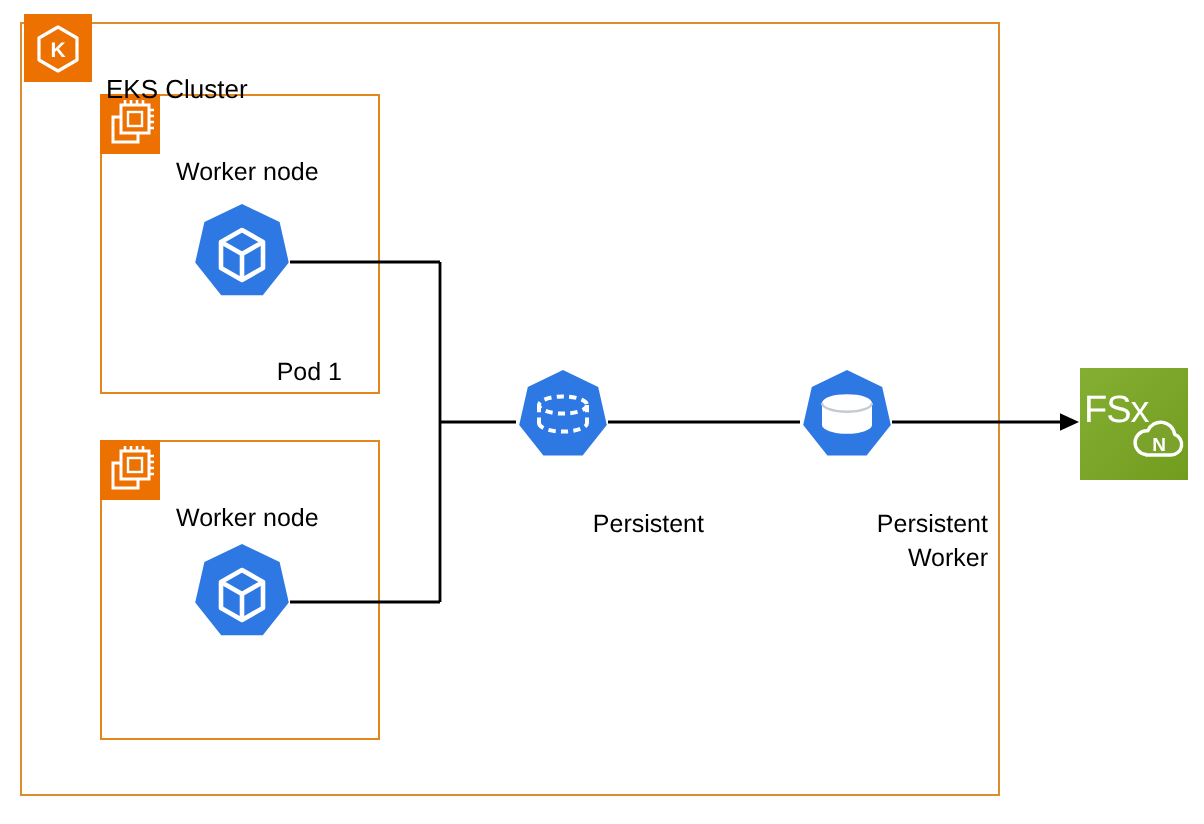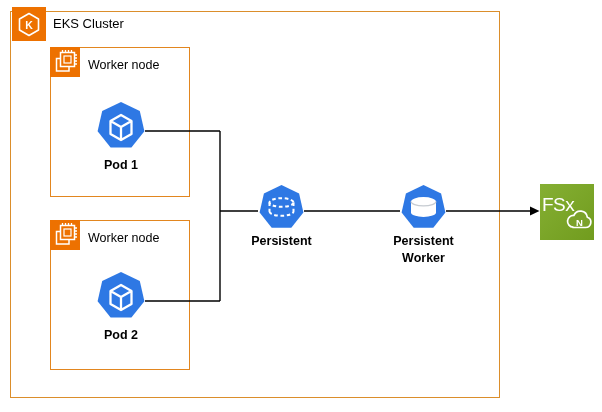--- a/index.html
+++ b/index.html
@@ -48,25 +48,26 @@
   .pvc-icon  { left: 258px; top: 184px; }
   .pv-icon   { left: 400px; top: 184px; }
   .fsx-icon  { left: 540px; top: 184px; width: 60px; height: 56px; z-index: 3; }
   .label {
     position: absolute;
     color: #000000;
     font-size: 12.5px;
     line-height: 16px;
     white-space: pre;
     z-index: 5;
+    margin-top: 21px;
   }
   .cluster-label { left: 53px; top: 16px; font-size: 13px; }
   .worker-label.n1 { left: 88px; top: 57px; }
   .worker-label.n2 { left: 88px; top: 230px; }
-  .center-label { text-align: center; line-height: 17px; font-weight: bold; }
+  .center-label { text-align: right; line-height: 17px; }
   .pod-label.p1 { left: 71px; top: 157px; width: 100px; }
   .pod-label.p2 { left: 71px; top: 327px; width: 100px; }
   .pvc-label { left: 211px; top: 233px; width: 141px; }
   .pv-label  { left: 353px; top: 233px; width: 141px; }
   .connectors {
     position: absolute;
     left: 0; top: 0;
     z-index: 2;
   }
 </style>
@@ -123,21 +124,20 @@
     </svg>
   </span>
   <div class="label center-label pod-label p1">Pod 1</div>
 
   <span class="icon pod-icon p2">
     <svg width="50" height="50" viewBox="0 0 50 50">
       <polygon points="25,1 43.8,10 48.4,30.3 35.4,46.6 14.6,46.6 1.6,30.3 6.2,10" fill="#2E78E4"></polygon>
       <path d="M25,14 L35.5,20 L35.5,33 L25,39 L14.5,33 L14.5,20 Z M14.5,20 L25,26 L35.5,20 M25,26 V39" fill="none" stroke="#ffffff" stroke-width="2.3" stroke-linejoin="round"></path>
     </svg>
   </span>
-  <div class="label center-label pod-label p2">Pod 2</div>
 
   <span class="icon hept-icon pvc-icon">
     <svg width="47" height="47" viewBox="0 0 47 47">
       <polygon points="23.5,1 41.1,9.5 45.4,28.5 33.3,43.8 13.7,43.8 1.6,28.5 5.9,9.5" fill="#2E78E4"></polygon>
       <ellipse cx="23.5" cy="18.5" rx="12" ry="4.3" fill="none" stroke="#ffffff" stroke-width="2" stroke-dasharray="3.6 2.6"></ellipse>
       <path d="M11.5,18.5 V27.5 M35.5,18.5 V27.5 M11.5,27.5 A12,4.3 0 0 0 35.5,27.5" fill="none" stroke="#ffffff" stroke-width="2" stroke-dasharray="3.6 2.6"></path>
     </svg>
   </span>
   <div class="label center-label pvc-label"><span>Persistent</span><br></div>
 

